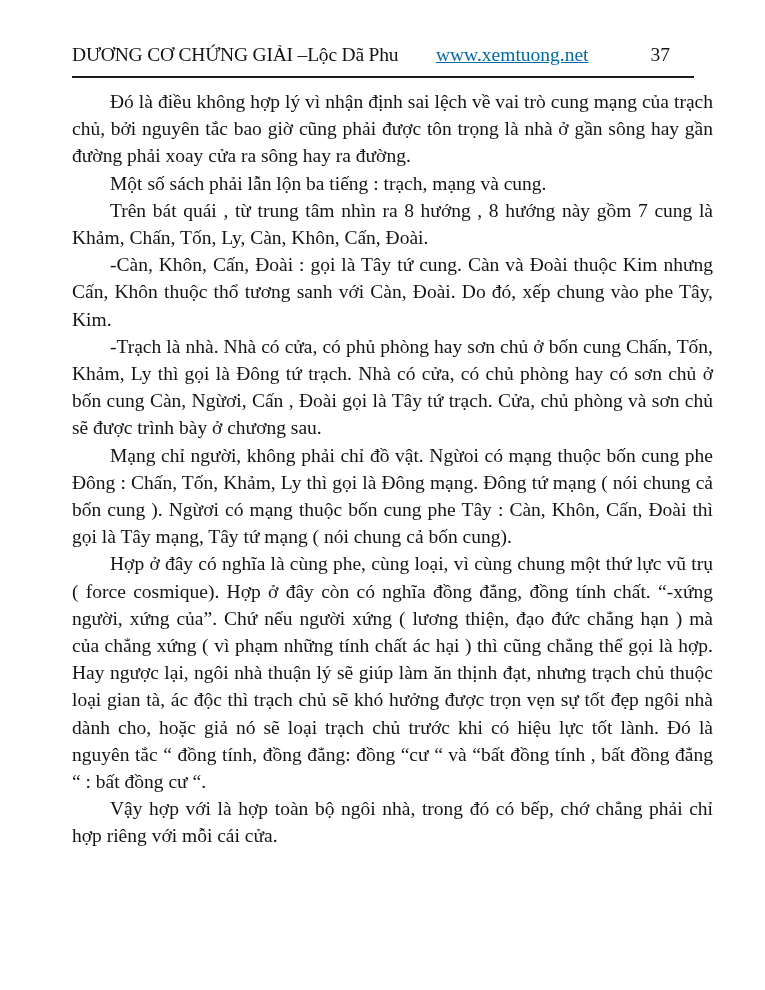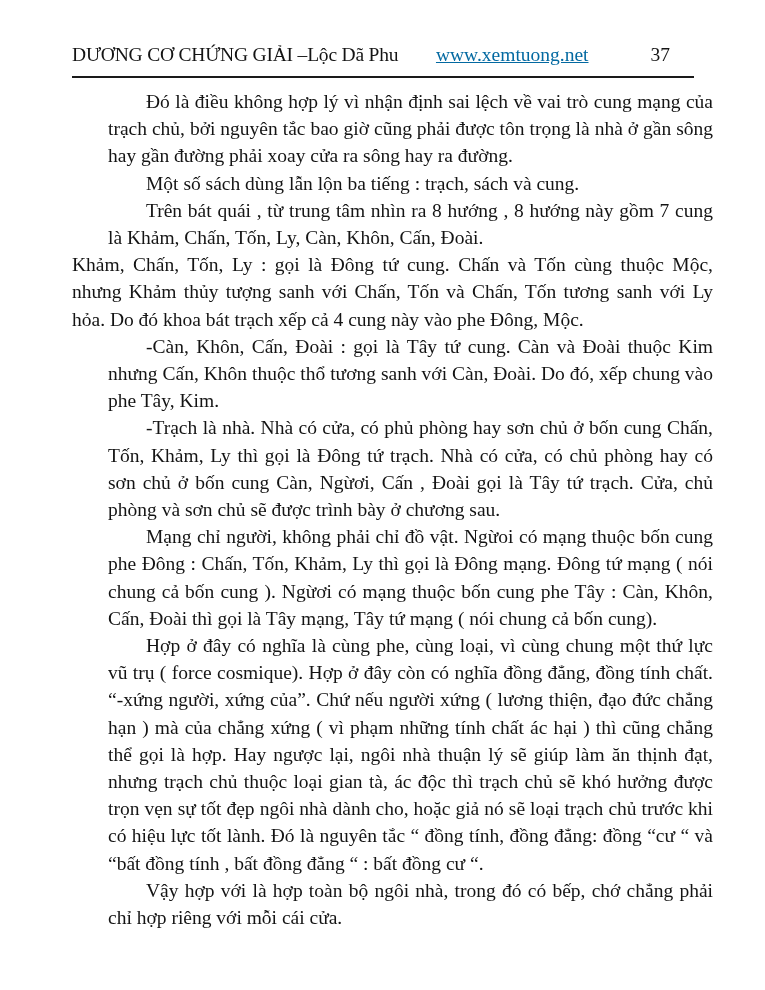--- a/index.html
+++ b/index.html
@@ -46,40 +46,39 @@
   .body-text{
     width:641px;
     margin-top:10px;
     font-size:19.5px;
     line-height:27.2px;
   }
   .body-text p{
     margin:0;
     text-align:justify;
   }
-  p.indent{ text-indent:38px;margin-left:36px; }
+  p.indent{ text-indent:38px; }
   p.noindent{ text-indent:0; }
   .u{ text-decoration:underline; }
 </style>
 </head>
 <body>
 
 <div class="page">
 
   <div class="header">
     <span class="title">DƯƠNG CƠ CHỨNG GIẢI –Lộc Dã Phu</span>
     <span class="site-link">www.xemtuong.net</span>
     <span class="page-num">37</span>
   </div>
 
   <div class="body-text">
       <p class="indent"><span>Đó là điều không hợp lý vì nhận định sai lệch về vai trò cung mạng của trạch chủ, bởi nguyên tắc bao giờ cũng phải được tôn trọng là nhà ở gần sông hay gần đường phải xoay cửa ra sông hay ra đường.</span></p>
-      <p class="indent"><span>Một số sách dùng lẫn lộn ba tiếng : trạch, sách và cung.</span></p>
+      <p class="indent"><span>Một số sách phải lẫn lộn ba tiếng : trạch, mạng và cung.</span></p>
       <p class="indent"><span>Trên bát quái , từ trung tâm nhìn ra 8 hướng , 8 hướng này gồm 7 cung là Khảm, Chấn, Tốn, Ly, Càn, Khôn, Cấn, Đoài.</span></p>
-      <p class="noindent"><span>Khảm, Chấn, Tốn, Ly : gọi là Đông tứ cung. Chấn và Tốn cùng thuộc Mộc, nhưng Khảm thủy tượng sanh với Chấn, Tốn và Chấn, Tốn tương sanh với Ly hỏa. Do đó khoa bát trạch xếp cả 4 cung này vào phe Đông, Mộc.</span></p>
       <p class="indent"><span>-Càn, Khôn, Cấn, Đoài : gọi là Tây tứ cung. Càn và Đoài thuộc Kim nhưng Cấn, Khôn thuộc thổ tương sanh với Càn, Đoài. Do đó, xếp chung vào phe Tây, Kim.</span></p>
       <p class="indent"><span>-Trạch là nhà. Nhà có cửa, có phủ phòng hay sơn chủ ở bốn cung Chấn, Tốn, Khảm, Ly thì gọi là Đông tứ trạch. Nhà có cửa, có chủ phòng hay có sơn chủ ở bốn cung Càn, Ngừơi, Cấn , Đoài gọi là Tây tứ trạch. Cửa, chủ phòng và sơn chủ sẽ được trình bày ở chương sau.</span></p>
       <p class="indent"><span>Mạng chỉ người, không phải chỉ đồ vật. Ngừoi có mạng thuộc bốn cung phe Đông : Chấn, Tốn, Khảm, Ly thì gọi là Đông mạng. Đông tứ mạng ( nói chung cả bốn cung ). Ngừơi có mạng thuộc bốn cung phe Tây : Càn, Khôn, Cấn, Đoài thì gọi là Tây mạng, Tây tứ mạng ( nói chung cả bốn cung).</span></p>
       <p class="indent"><span>Hợp ở đây có nghĩa là cùng phe, cùng loại, vì cùng chung một thứ lực vũ trụ ( force cosmique). Hợp ở đây còn có nghĩa đồng đẳng, đồng tính chất. “-xứng người, xứng của”. Chứ nếu người xứng ( lương thiện, đạo đức chẳng hạn ) mà của chẳng xứng ( vì phạm những tính chất ác hại ) thì cũng chẳng thể gọi là hợp. Hay ngược lại, ngôi nhà thuận lý sẽ giúp làm ăn thịnh đạt, nhưng trạch chủ thuộc loại gian tà, ác độc thì trạch chủ sẽ khó hưởng được trọn vẹn sự tốt đẹp ngôi nhà dành cho, hoặc giả nó sẽ loại trạch chủ trước khi có hiệu lực tốt lành. Đó là nguyên tắc “ đồng tính, đồng đẳng: đồng “cư “ và “bất đồng tính , bất đồng đẳng “ : bất đồng cư “.</span></p>
       <p class="indent"><span>Vậy hợp với là hợp toàn bộ ngôi nhà, trong đó có bếp, chớ chẳng phải chỉ hợp riêng với mỗi cái cửa.</span></p>
     </div>
 
 </div>
 
 </body></html>

